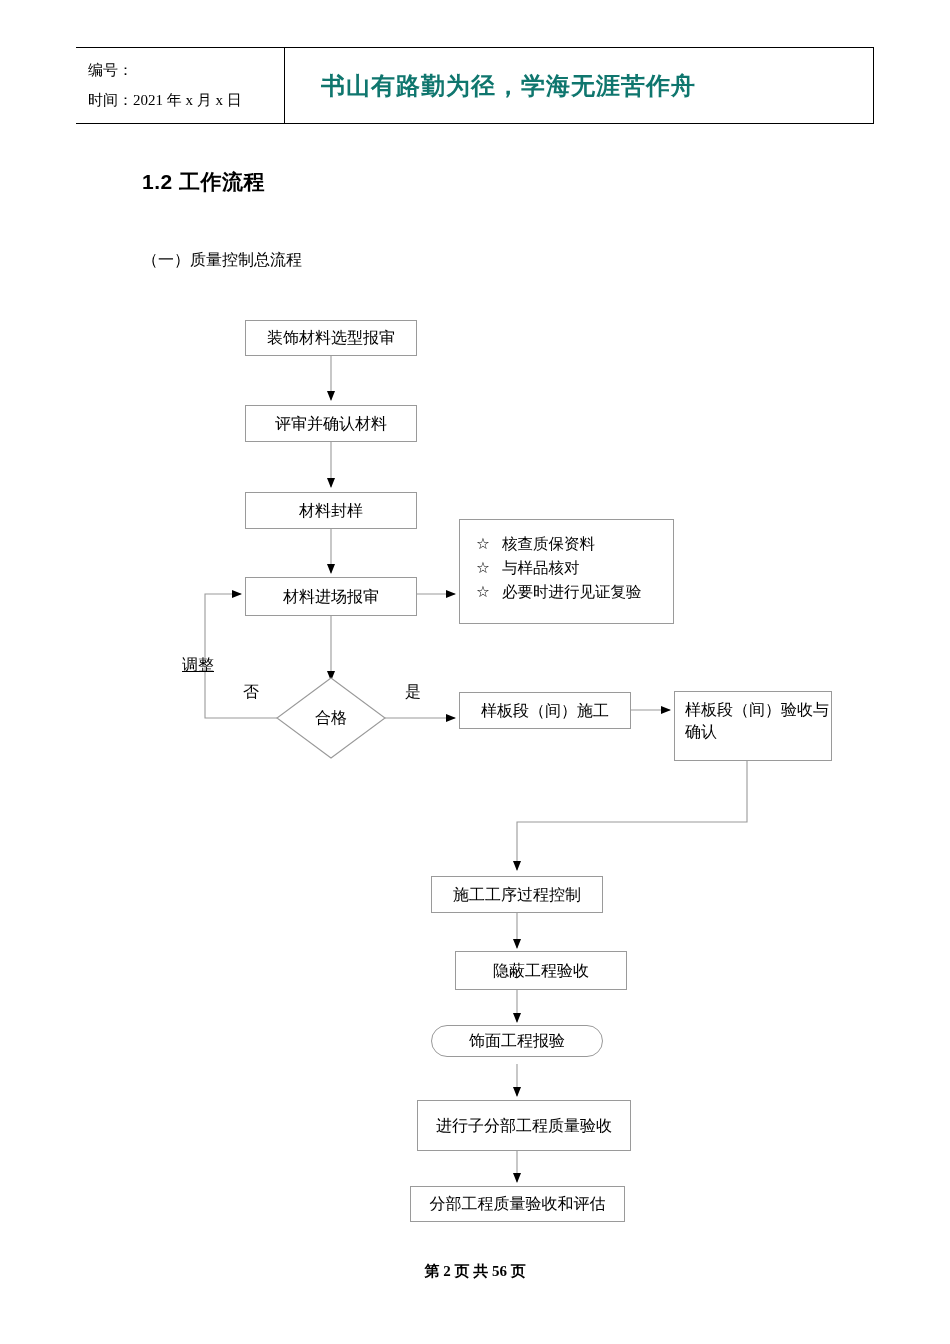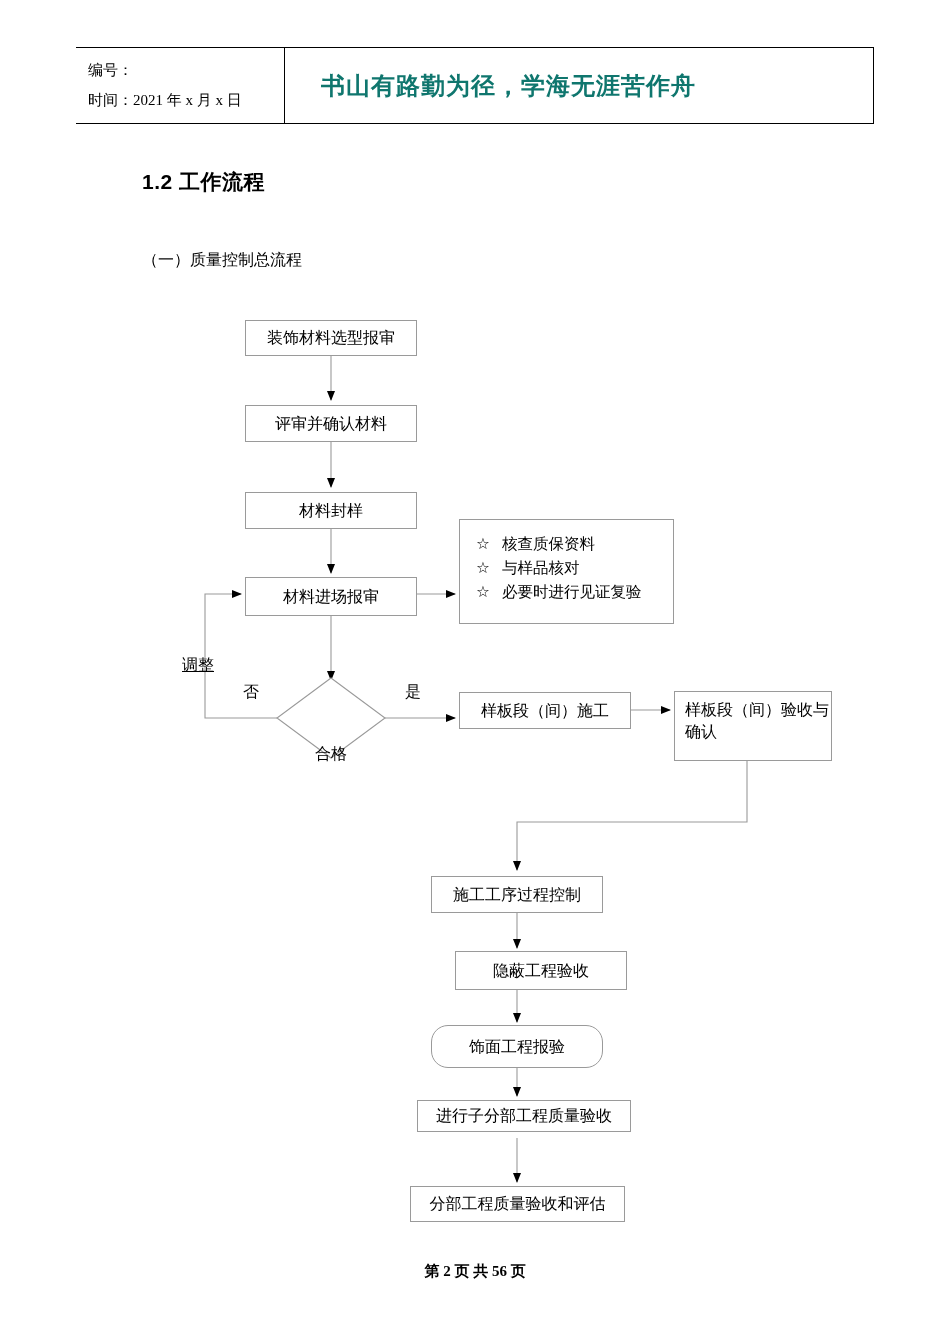--- a/index.html
+++ b/index.html
@@ -196,33 +196,33 @@
 </svg>
 
 <div class="node" style="left:245px; top:320px; width:172px; height:36px;">装饰材料选型报审</div>
 
 <div class="node" style="left:245px; top:405px; width:172px; height:37px;">评审并确认材料</div>
 
 <div class="node" style="left:245px; top:492px; width:172px; height:37px;">材料封样</div>
 
 <div class="node" style="left:245px; top:577px; width:172px; height:39px;">材料进场报审</div>
 
-<div class="diamond-text" style="left:271px; top:744px;text-align:center;">合格</div>
+<div class="diamond-text" style="left:271px; top:708px;text-align:center;">合格</div>
 
 <div class="node" style="left:459px; top:692px; width:172px; height:37px;">样板段（间）施工</div>
 
 <div class="node align-left" style="left:674px; top:691px; width:158px; height:70px;">样板段（间）验收与确认</div>
 
 <div class="node" style="left:431px; top:876px; width:172px; height:37px;">施工工序过程控制</div>
 
 <div class="node" style="left:455px; top:951px; width:172px; height:39px;">隐蔽工程验收</div>
 
-<div class="node" style="left:431px; top:1025px; width:172px; height:43px;border-radius:17px;">饰面工程报验</div>
-
-<div class="node" style="left:417px; top:1100px; width:214px; height:32px;">进行子分部工程质量验收</div>
+<div class="node" style="left:431px; top:1025px; width:172px; height:32px;border-radius:17px;">饰面工程报验</div>
+
+<div class="node" style="left:417px; top:1100px; width:214px; height:51px;">进行子分部工程质量验收</div>
 
 <div class="node" style="left:410px; top:1186px; width:215px; height:36px;">分部工程质量验收和评估</div>
 
 <div class="note-box" style="left:459px; top:519px; width:215px; height:105px;">
   <div class="note-row"><span class="note-star">☆</span><span>核查质保资料</span></div>
   <div class="note-row"><span class="note-star">☆</span><span>与样品核对</span></div>
   <div class="note-row"><span class="note-star">☆</span><span>必要时进行见证复验</span></div>
 </div>
 
 <div class="edge-label" style="left:182px; top:655px;text-decoration:underline;">调整</div>

